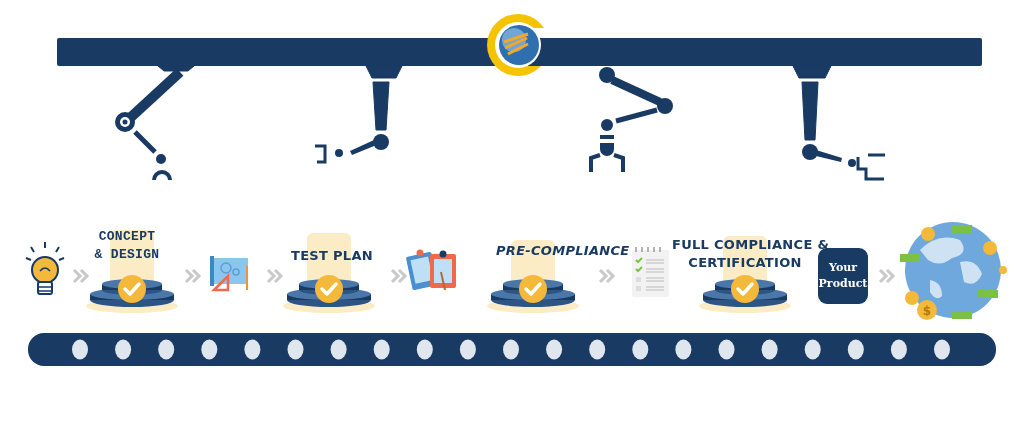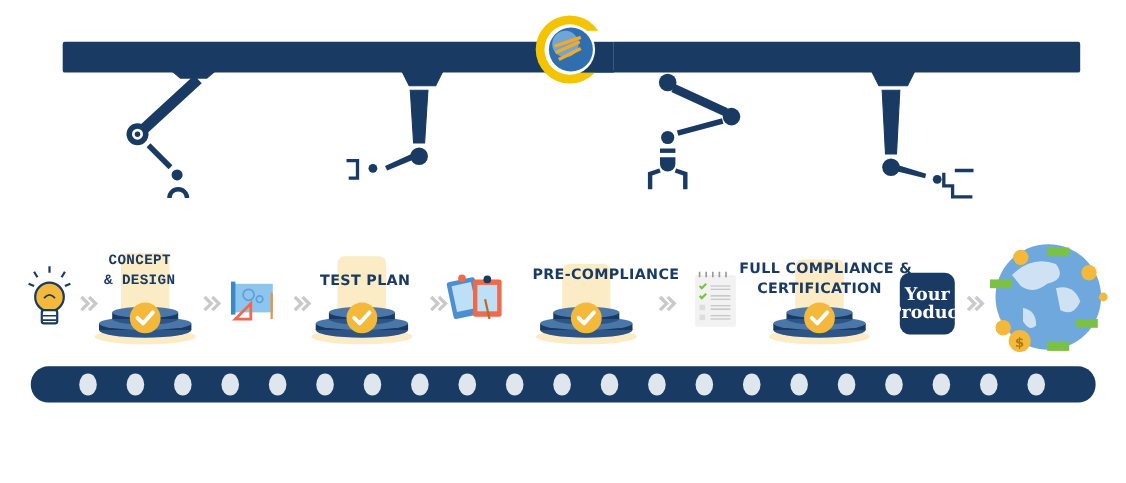--- a/index.html
+++ b/index.html
@@ -1,19 +1,19 @@
 <!DOCTYPE html>
 <html><head>
 <meta charset="utf-8">
 <style>
   html, body { margin:0; padding:0; background:#ffffff; }
   body { width:1024px; height:439px; position:relative; overflow:hidden; font-family:"DejaVu Sans", sans-serif; }
   svg.layer { position:absolute; left:0; top:0; }
   .stage-label { position:absolute; font-family:"DejaVu Sans", sans-serif; font-weight:900; color:#183a63; font-size:13px; line-height:18px; text-align:center; letter-spacing:0.3px; text-transform:uppercase; white-space:nowrap; }
-  .product-box { position:absolute; left:818px; top:248px; width:50px; height:56px; background:#183a63; border-radius:9px; color:#fff; font-family:"DejaVu Serif", serif; font-weight:bold; font-size:16px; line-height:16px; display:flex; flex-direction:column; align-items:center; justify-content:center; }
+  .product-box { position:absolute; left:818px; top:248px; width:50px; height:56px; background:#183a63; border-radius:9px; color:#fff; font-family:"DejaVu Serif", serif; font-weight:bold; font-size:11px; line-height:16px; display:flex; flex-direction:column; align-items:center; justify-content:center; }
 </style>
 </head>
 <body>
 
 <svg class="layer" width="1024" height="439" viewBox="0 0 1024 439">
 
   <rect x="57" y="38" width="925" height="28" rx="2" fill="#183a63"></rect>
 
   <g fill="#183a63" stroke="#183a63">
     <path d="M158 66 h36 l-6 5 h-24 z"></path>
@@ -216,21 +216,21 @@
     </g>
 </svg>
 
 <div class="stage-label" style="left:82px; top:228px; width:90px;font-family:Liberation Mono, monospace;">
   <div>CONCEPT</div>
   <div>&amp; DESIGN</div>
 </div>
 <div class="stage-label" style="left:282px; top:247px; width:100px;">
   <div>TEST PLAN</div>
 </div>
-<div class="stage-label" style="left:484px; top:242px; width:130px;">
+<div class="stage-label" style="left:496px; top:242px; width:130px;font-style:italic;">
   <div>PRE-COMPLIANCE</div>
 </div>
 <div class="stage-label" style="left:672px; top:236px; width:146px;">
   <div>FULL COMPLIANCE &amp;</div>
   <div>CERTIFICATION</div>
 </div>
 
 <div class="product-box">
   <div>Your</div>
   <div>Product</div>

